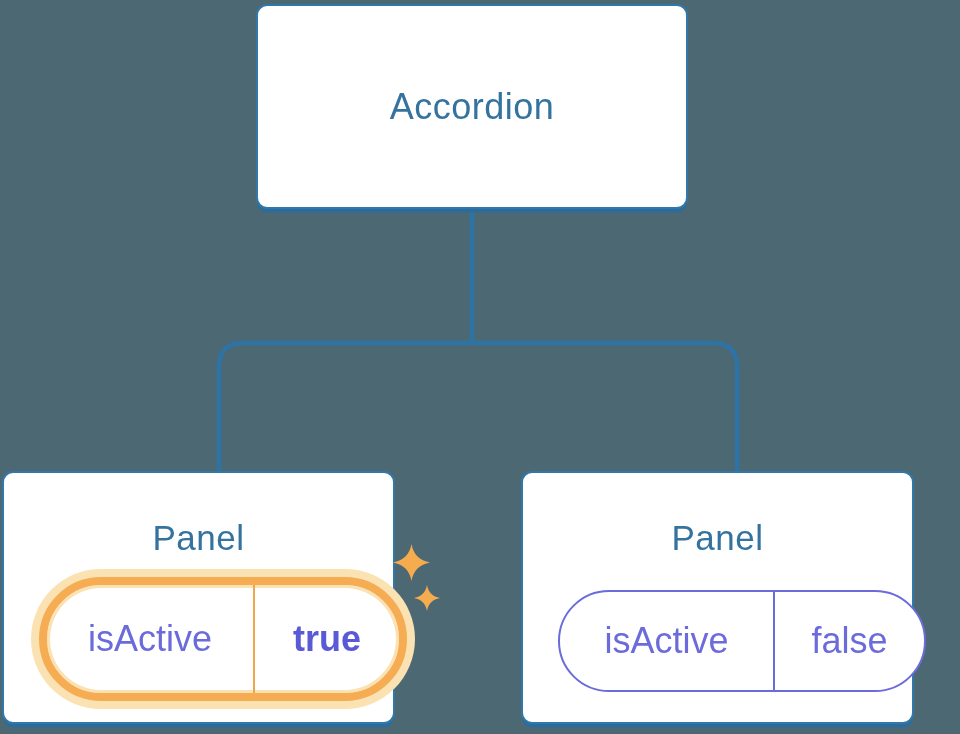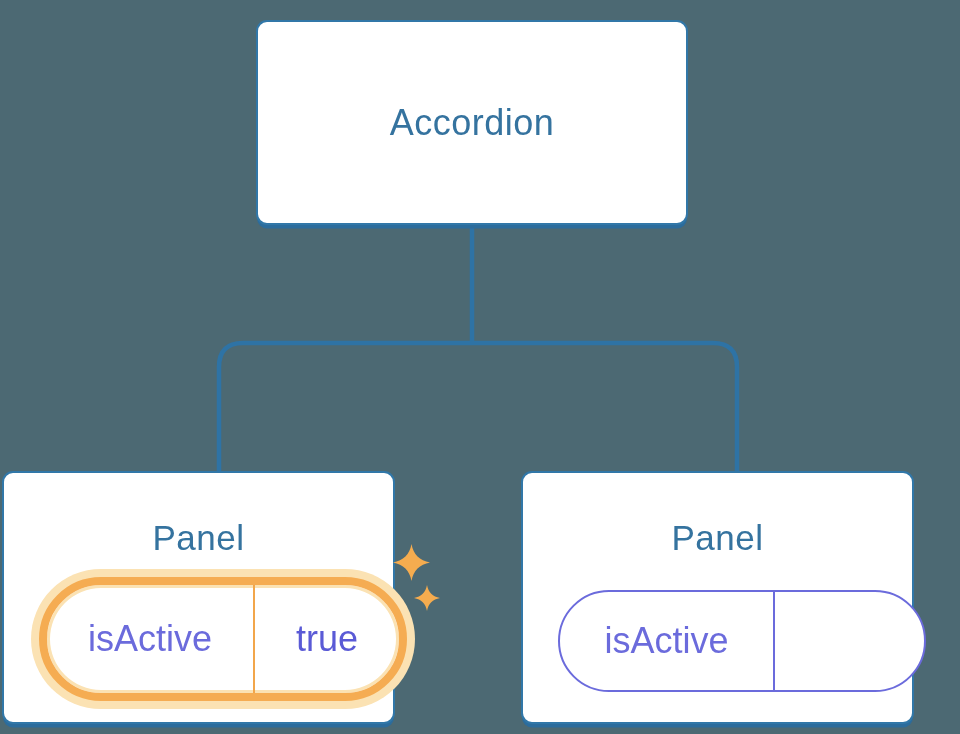--- a/index.html
+++ b/index.html
@@ -27,21 +27,21 @@
   }
   .node {
     position: absolute;
     background: #FFFFFF;
     border: 2.5px solid #3177A8;
     border-radius: 11px;
     box-shadow: 0 4.5px 0 -1px #2C6C9C;
     box-sizing: border-box;
   }
   .root-node {
-    left: 256px; top: 20px;
+    left: 256px; top: 4px;
     width: 432px; height: 205px;
     display: flex;
     align-items: center;
     justify-content: center;
   }
   .node-label {
     font-size: 36px;
     font-weight: 500;
     color: #35739F;
     letter-spacing: 0.5px;
@@ -87,21 +87,21 @@
   .cell {
     display: flex;
     align-items: center;
     justify-content: center;
     font-size: 36px;
     color: #6B6BDC;
   }
   .prop-name { flex: 0 0 58.5%; }
   .prop-value { flex: 1; }
   .prop-value.bold {
-    font-weight: 400;
+    font-weight: 700;
     color: #5A5AD6;
   }
   .pill-divider { width: 2px; }
   .pill-divider.orange { background: #F2A64B; }
   .pill-divider.purple { background: #6B6BDC; }
   .sparkles {
     position: absolute;
     left: 389px; top: 71px;
     width: 48px; height: 68px;
   }
@@ -135,16 +135,17 @@
       <span class="cell prop-value bold">true</span>
     </div>
   </div>
 
   <div class="node panel-node panel-right">
     <div class="panel-title">Panel</div>
 
     <div class="prop-pill inactive-pill">
       <span class="cell prop-name">isActive</span>
       <span class="pill-divider purple"></span>
+      <span class="cell prop-value">false</span>
     </div>
   </div>
 
 </div>
 
 </body></html>

